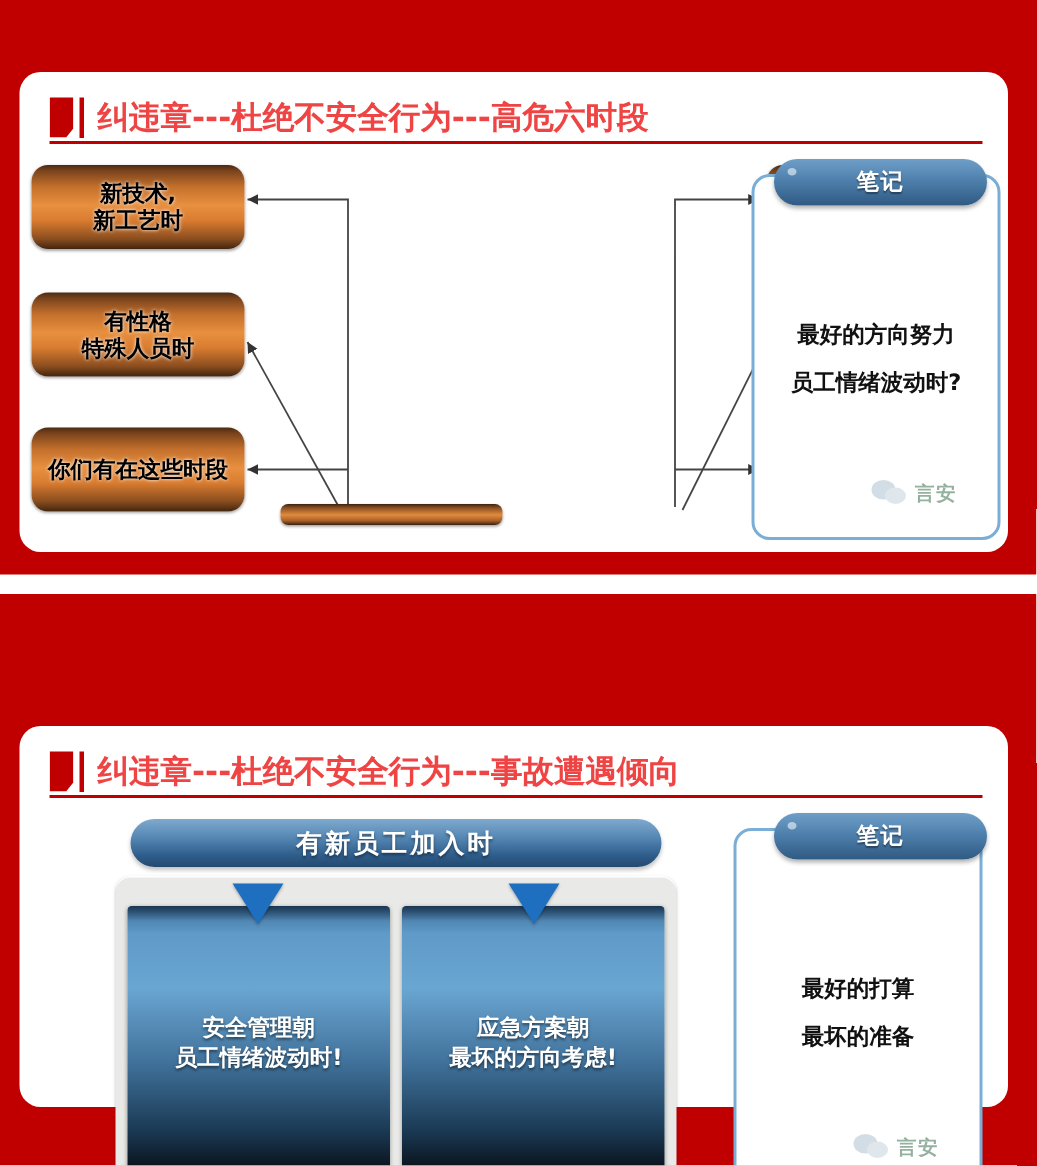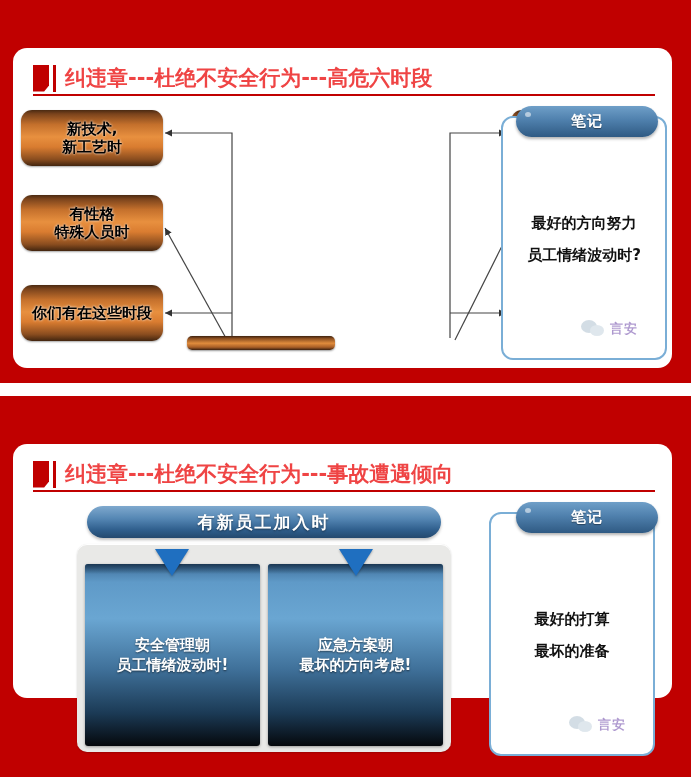--- a/index.html
+++ b/index.html
@@ -24,21 +24,21 @@
   #slide-2 { top: 396px; height: 381px; }
 
   .slide-inner {
     position: absolute;
     left: 13px; top: 48px;
     width: 659px;
     background: #ffffff;
     border-radius: 14px;
   }
   #slide-1 .slide-inner { height: 320px; }
-  #slide-2 .slide-inner { height: 254px; }
+  #slide-2 .slide-inner { height: 254px; margin-top: 40px; }
 
   
   .title-row {
     position: absolute;
     left: 20px; top: 12px;
     width: 620px; height: 36px;
     display: flex; align-items: center;
   }
   .title-flag {
     width: 16px; height: 27px;
@@ -149,21 +149,21 @@
   .wm-logo { position: relative; width: 26px; height: 18px; flex: none; }
   .wm-logo .b1, .wm-logo .b2 {
     position: absolute;
     background: #9fb6c6;
     border-radius: 50%;
   }
   .wm-logo .b1 { left: 0; top: 0; width: 16px; height: 13px; }
   .wm-logo .b2 { left: 9px; top: 5px; width: 14px; height: 11px; background: #b9cbd8; }
   .wm-text {
     font-size: 13px; font-weight: bold;
-    color: #4c1d95; margin-left: 3px; letter-spacing: 1px;
+    color: #14532d; margin-left: 3px; letter-spacing: 1px;
   }
 
   
   .blue-header {
     position: absolute;
     border-radius: 999px;
     background: linear-gradient(180deg, #7fa9ce 0%, #5486b3 40%, #2f5e8c 75%, #24496e 100%);
     box-shadow: 0 2px 3px rgba(0,0,0,.25);
     display: flex; align-items: center; justify-content: center;
   }

